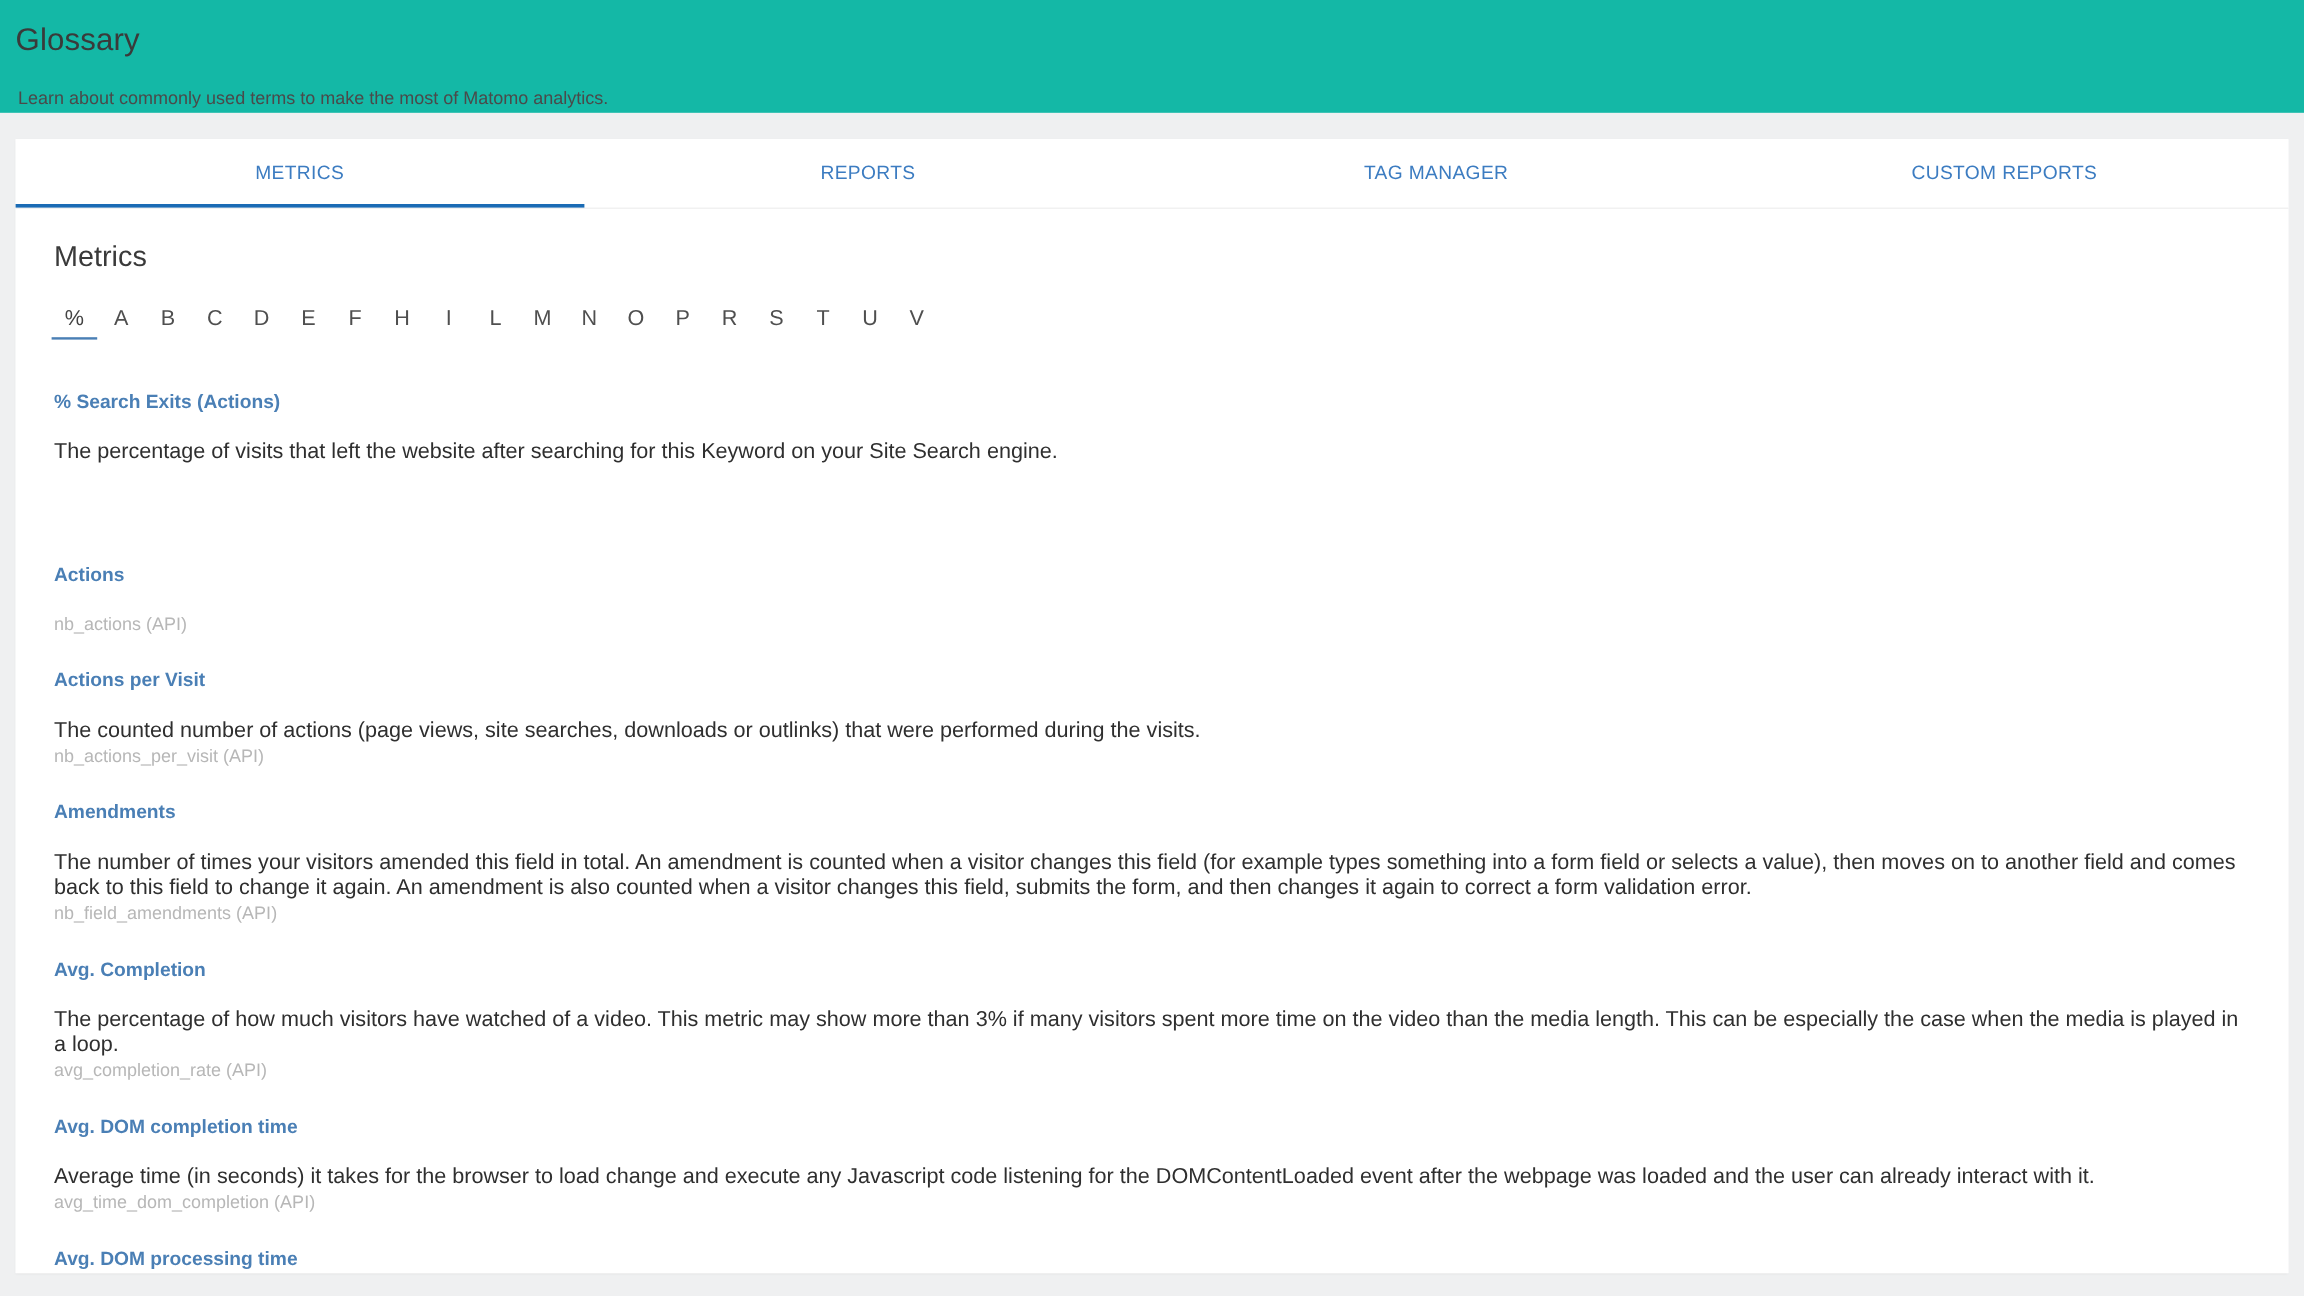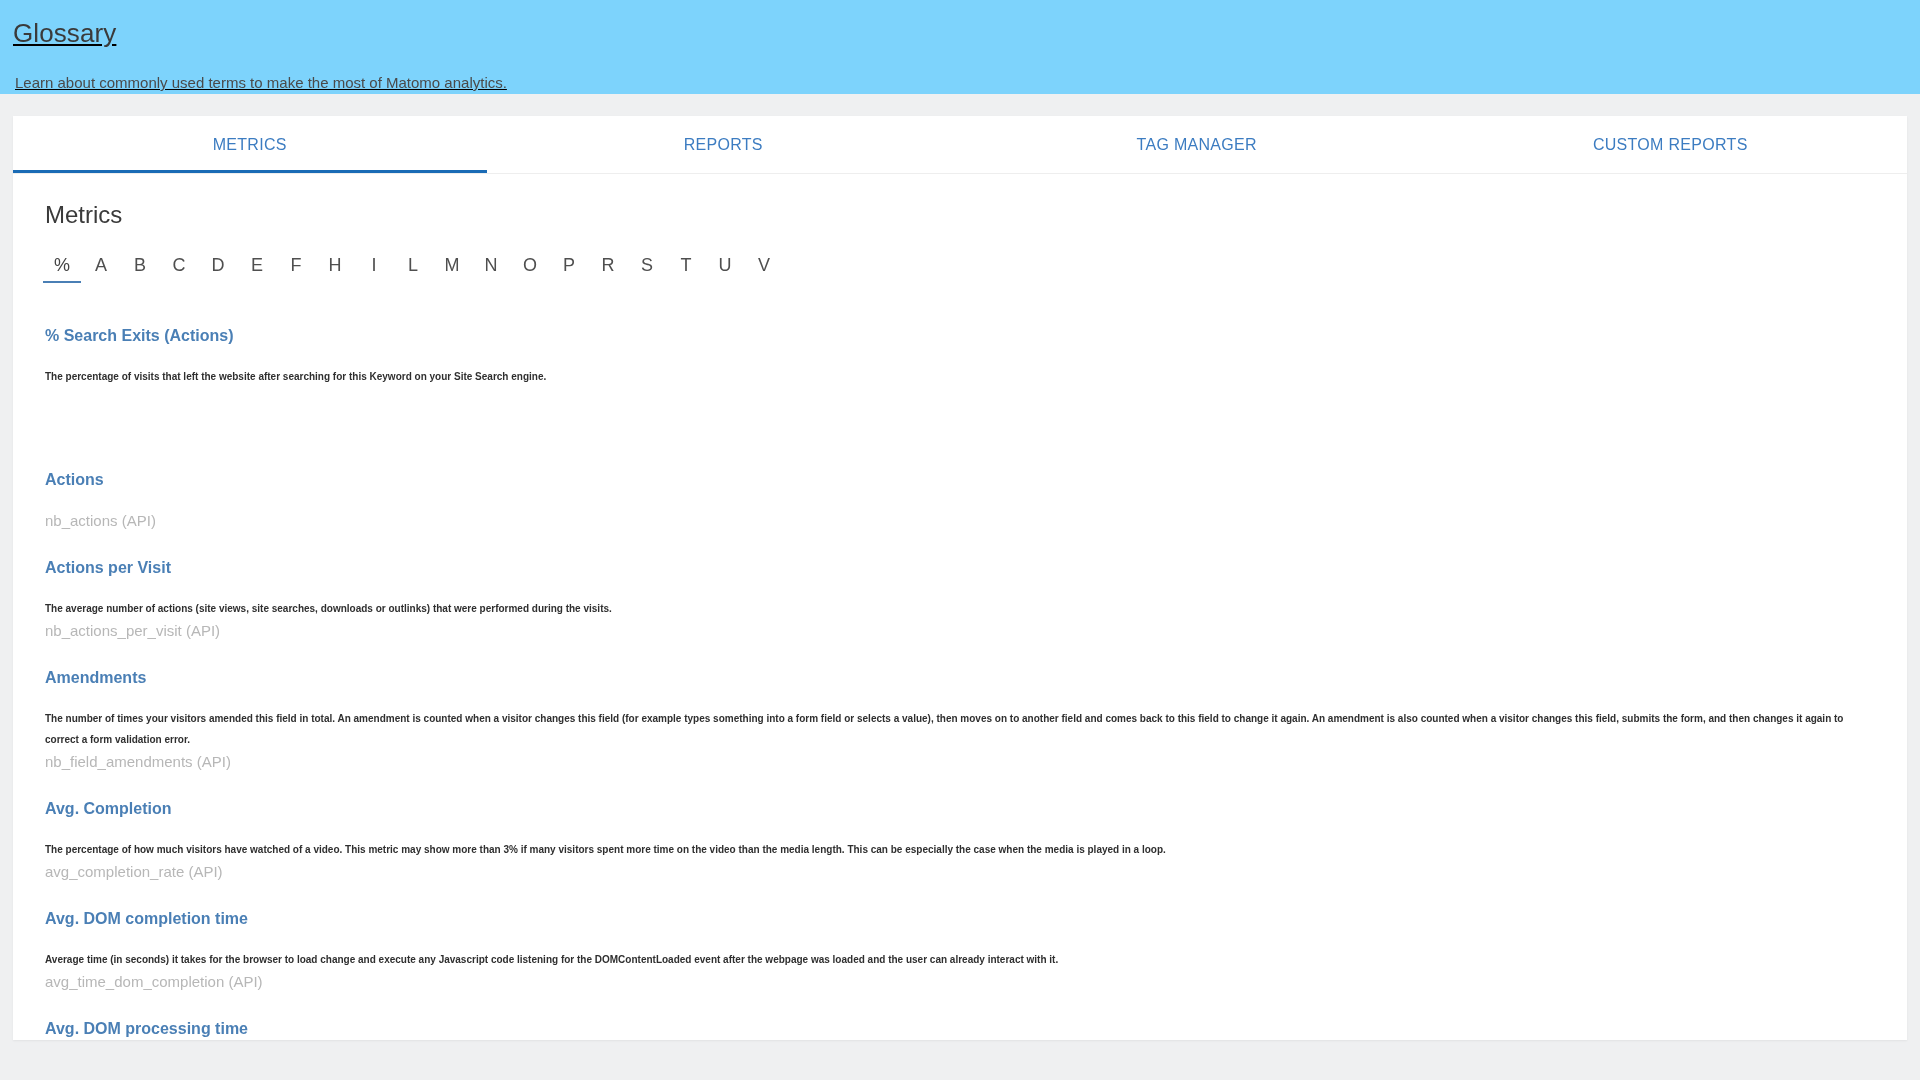--- a/index.html
+++ b/index.html
@@ -18,22 +18,21 @@
   .page {
     width: 1920px;
     min-height: 1080px;
     background: #eff0f1;
     position: relative;
   }
 
   
   .page-header {
     padding: 16px 0 0 13px;
-    background: #7dd3fc;
-    text-decoration: underline;
+    background: #14b8a6;
   }
   .page-title {
     font-size: 26px;
     line-height: 34px;
     font-weight: 400;
     color: #3a3a3a;
     margin: 0 0 0 0;
     letter-spacing: 0.1px;
   }
   .page-subtitle {
@@ -148,26 +147,25 @@
     margin-bottom: 82px;
   }
   .entry-name {
     font-size: 16px;
     font-weight: bold;
     color: #4a7fb5;
     margin: 0 0 19px 0;
     line-height: 22px;
   }
   .entry-desc {
-    font-size: 10px;
+    font-size: 18px;
     line-height: 21px;
     color: #2f2f2f;
     margin: 0;
     max-width: 1824px;
-    font-weight: bold;
   }
   .entry-api {
     font-size: 15px;
     line-height: 21px;
     color: #b7b7b7;
     margin: 1px 0 0 0;
   }
 </style>
 </head>
 <body>
@@ -229,21 +227,21 @@
           <div class="entry spaced">
             <h3 class="entry-name">% Search Exits (Actions)</h3>
             <p class="entry-desc">The percentage of visits that left the website after searching for this Keyword on your Site Search engine.</p>
           </div>
           <div class="entry">
             <h3 class="entry-name">Actions</h3>
             <p class="entry-api">nb_actions (API)</p>
           </div>
           <div class="entry">
             <h3 class="entry-name">Actions per Visit</h3>
-            <p class="entry-desc">The average number of actions (site views, site searches, downloads or outlinks) that were performed during the visits.</p>
+            <p class="entry-desc">The counted number of actions (page views, site searches, downloads or outlinks) that were performed during the visits.</p>
             <p class="entry-api">nb_actions_per_visit (API)</p>
           </div>
           <div class="entry">
             <h3 class="entry-name">Amendments</h3>
             <p class="entry-desc">The number of times your visitors amended this field in total. An amendment is counted when a visitor changes this field (for example types something into a form field or selects a value), then moves on to another field and comes back to this field to change it again. An amendment is also counted when a visitor changes this field, submits the form, and then changes it again to correct a form validation error.</p>
             <p class="entry-api">nb_field_amendments (API)</p>
           </div>
           <div class="entry">
             <h3 class="entry-name">Avg. Completion</h3>
             <p class="entry-desc">The percentage of how much visitors have watched of a video. This metric may show more than 3% if many visitors spent more time on the video than the media length. This can be especially the case when the media is played in a loop.</p>

